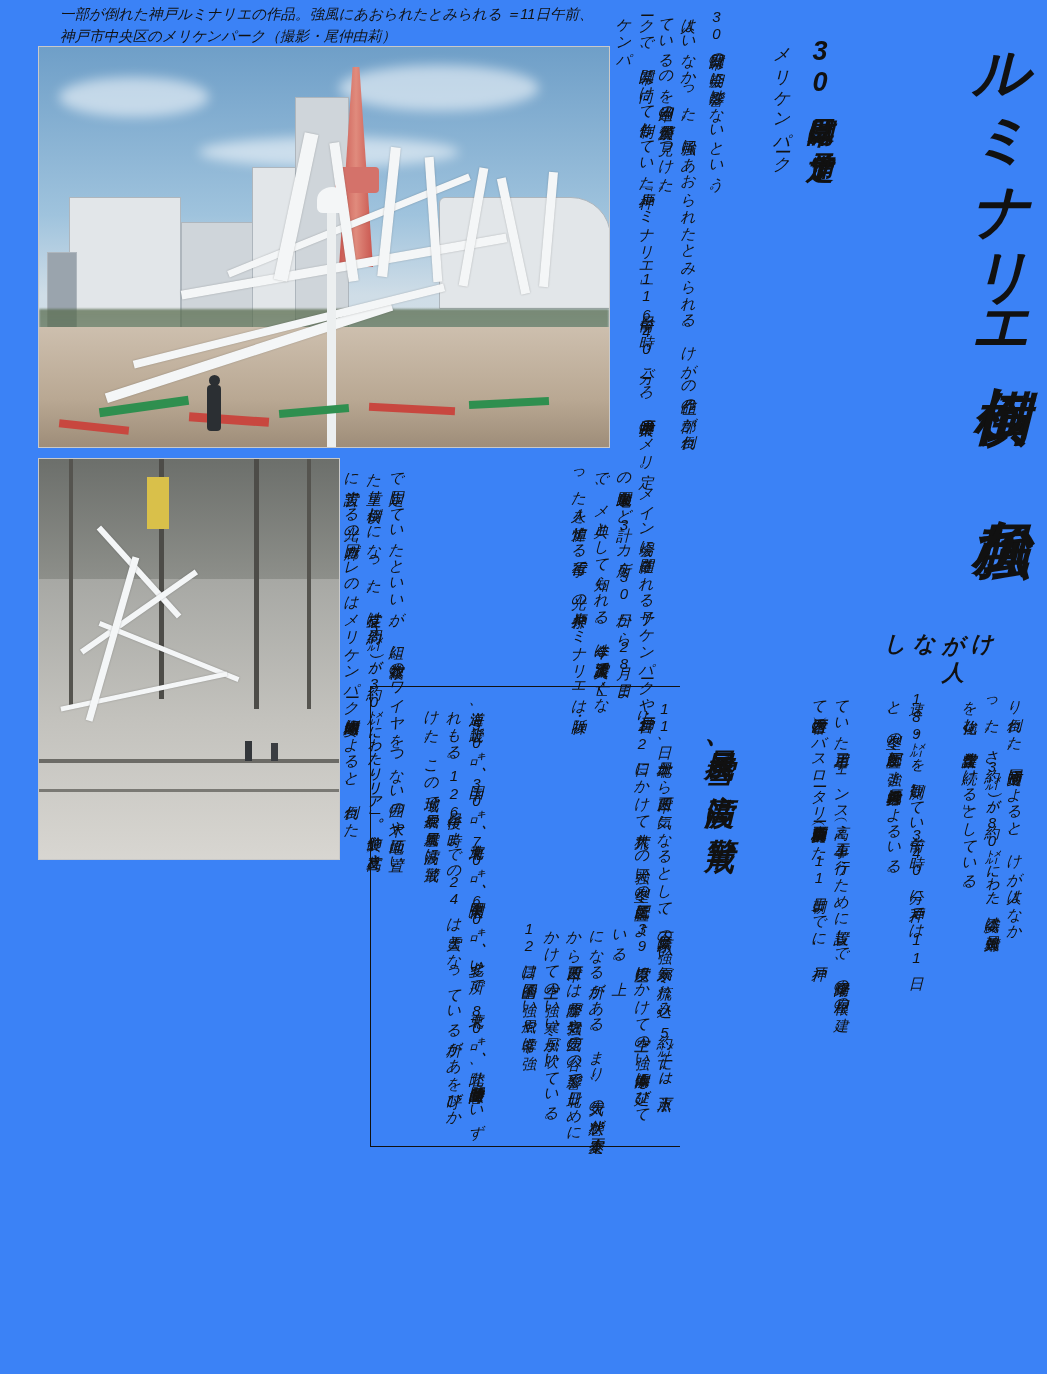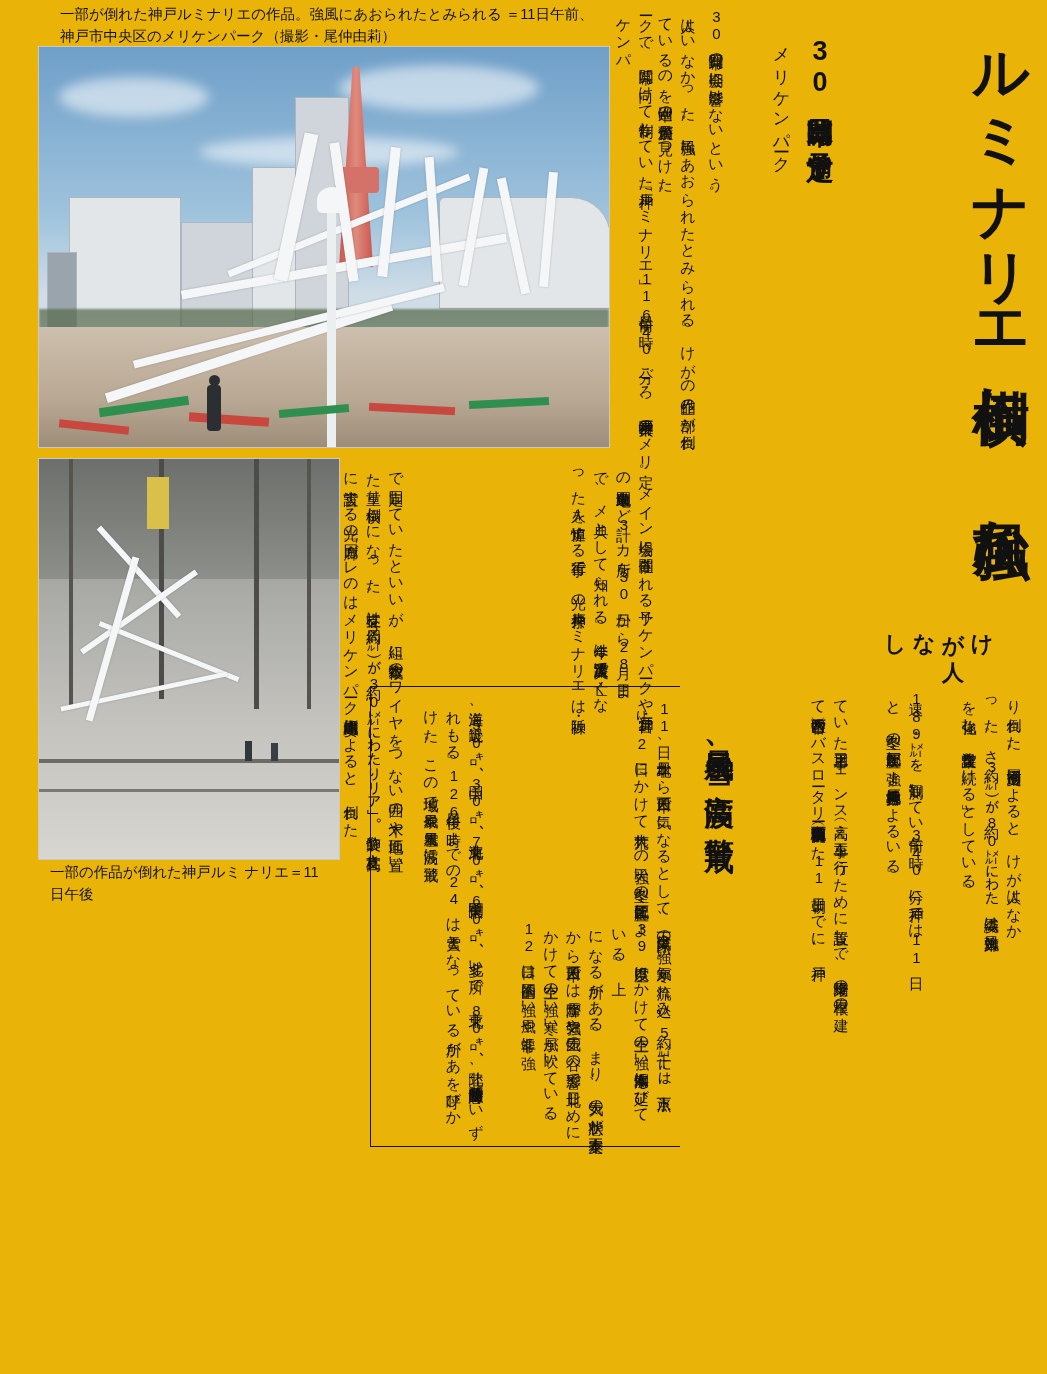--- a/index.html
+++ b/index.html
@@ -11,21 +11,22 @@
     width: 1047px;
     height: 1374px;
     font-family: "Liberation Serif", "DejaVu Serif", serif;
     color: #111;
     position: relative;
     overflow: hidden;
   }
   .page {
     position: absolute;
     inset: 0;
-    background: #eab308;
+    background: #3b82f6;
+    font-style: italic;
   }
 
   
   .vtext {
     writing-mode: vertical-rl;
     text-orientation: upright;
     line-height: 1.32;
     letter-spacing: 0.06em;
     white-space: pre-wrap;
   }
@@ -262,22 +263,20 @@
 
     <div style="position:absolute;left:108px;top:18px;width:22px;height:52px;background:#d9c04a;"></div>
 
     <div style="position:absolute;left:0;top:300px;right:0;height:4px;background:#6c6b66;"></div>
     <div style="position:absolute;left:0;top:330px;right:0;height:3px;background:#7a7974;"></div>
 
     <div style="position:absolute;left:206px;top:282px;width:7px;height:20px;background:#33363a;"></div>
     <div style="position:absolute;left:232px;top:284px;width:7px;height:18px;background:#3a3d41;"></div>
   </div>
 
-  <div class="caption-bottom">一部の作品が倒れた神戸ルミ
-ナリエ＝11日午後</div>
 
   <div class="headline-area">
     <div class="vtext main-headline">ルミナリエ横倒し 強風か</div>
     <div class="vtext sub-headline">30日開幕は予定通り</div>
     <div class="vtext kicker">メリケンパーク</div>
     <div class="vtext headline-note">けが人なし</div>
   </div>
 
   <div class="vtext col" style="top:8px; right:320px; height:300px; font-size:15px;">30日開幕の会期に影響はないという。</div>
   <div class="vtext col" style="top:8px; right:348px; height:450px; font-size:15px;">人はいなかった。強風にあおられたとみられる。けがの作品の一部が倒れているのを巡回中の警備員が見つけた。</div>

